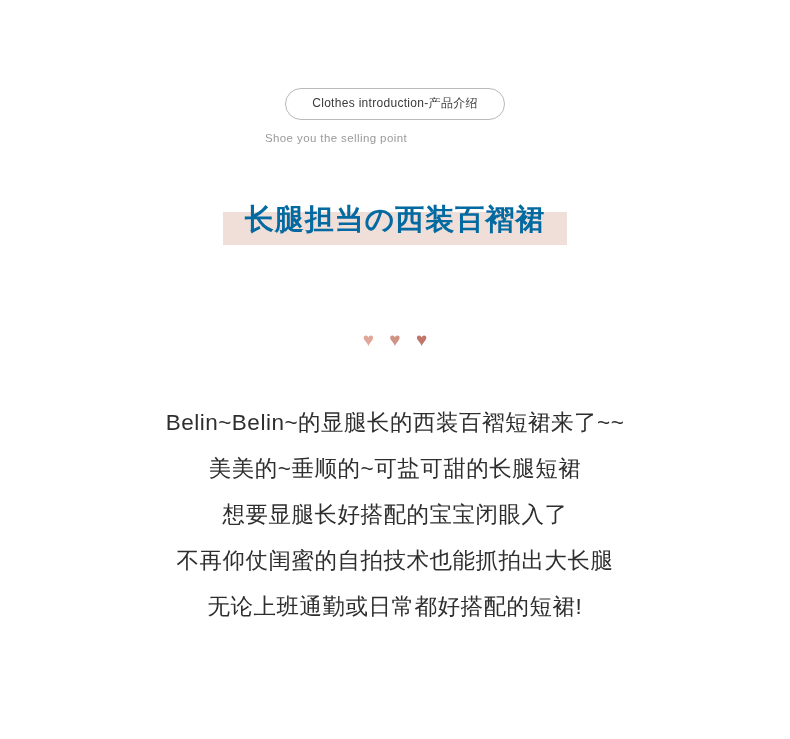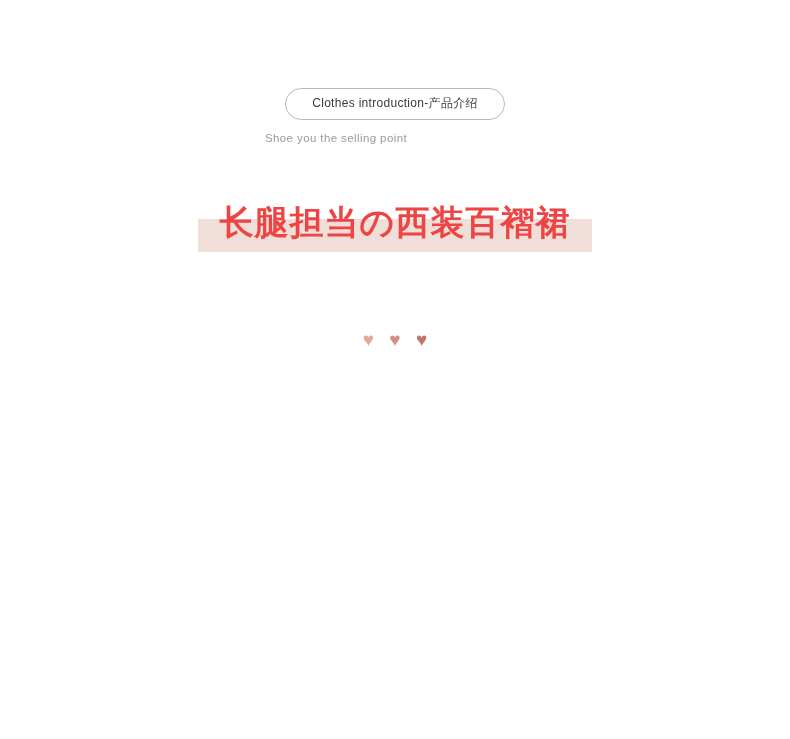--- a/index.html
+++ b/index.html
@@ -69,23 +69,23 @@
     left: 0;
     right: 0;
     bottom: 0px;
     height: 33px;
     background: #efdfd8;
     z-index: 0;
   }
   .headline .text {
     position: relative;
     z-index: 1;
-    font-size: 34px;
+    font-size: 29px;
     font-weight: bold;
-    color: #ef4444;
+    color: #0369a1;
     letter-spacing: 1px;
     line-height: 1.35;
     font-family: Liberation Serif, serif;
   }
 
   
   .hearts {
     position: absolute;
     top: 330px;
     left: 0;
@@ -132,14 +132,21 @@
       <span class="text">长腿担当の西装百褶裙</span>
     </div>
   </div>
 
   <div class="hearts">
     <span style="color:#e0a79a">♥</span>
     <span style="color:#cf9283">♥</span>
     <span style="color:#c2766a">♥</span>
   </div>
 
+  <div class="copy">
+    <div class="line">Belin~Belin~的显腿长的西装百褶短裙来了~~</div>
+    <div class="line">美美的~垂顺的~可盐可甜的长腿短裙</div>
+    <div class="line">想要显腿长好搭配的宝宝闭眼入了</div>
+    <div class="line">不再仰仗闺蜜的自拍技术也能抓拍出大长腿</div>
+    <div class="line">无论上班通勤或日常都好搭配的短裙!</div>
+  </div>
 
 </div>
 
 </body></html>

